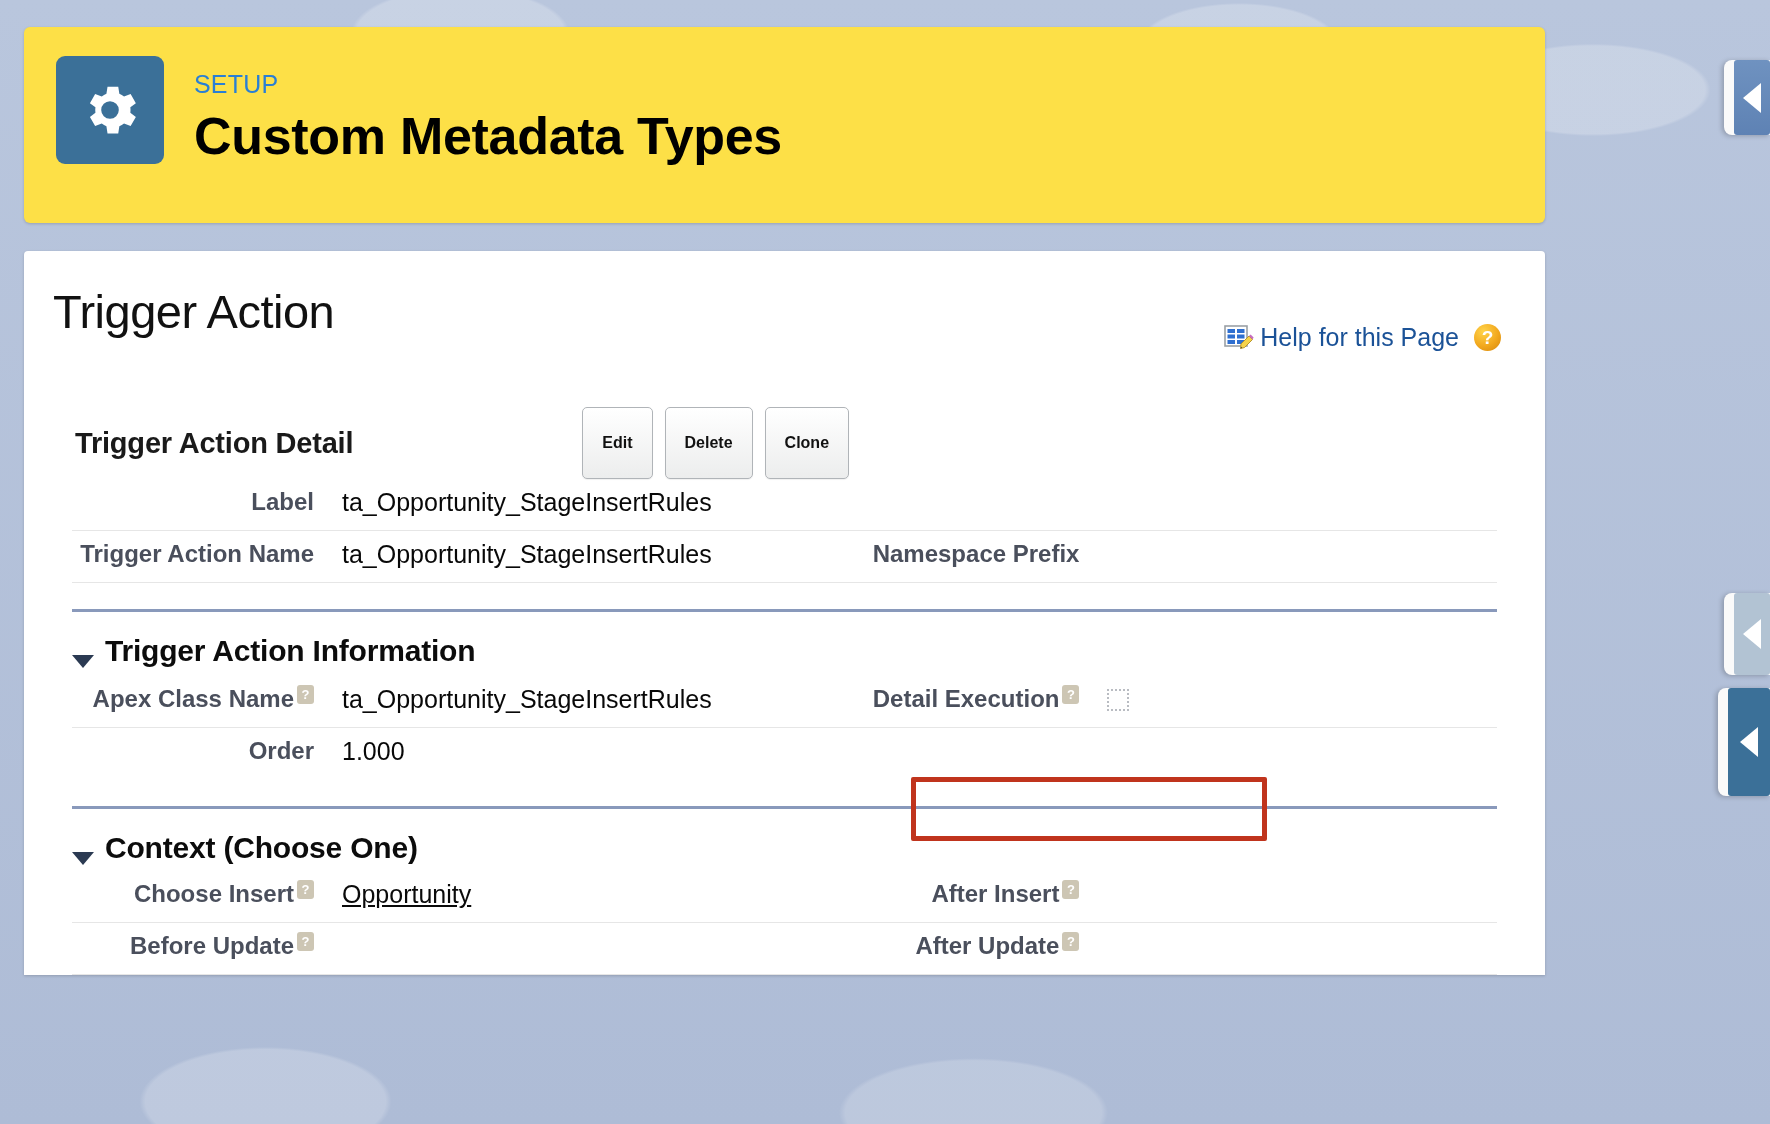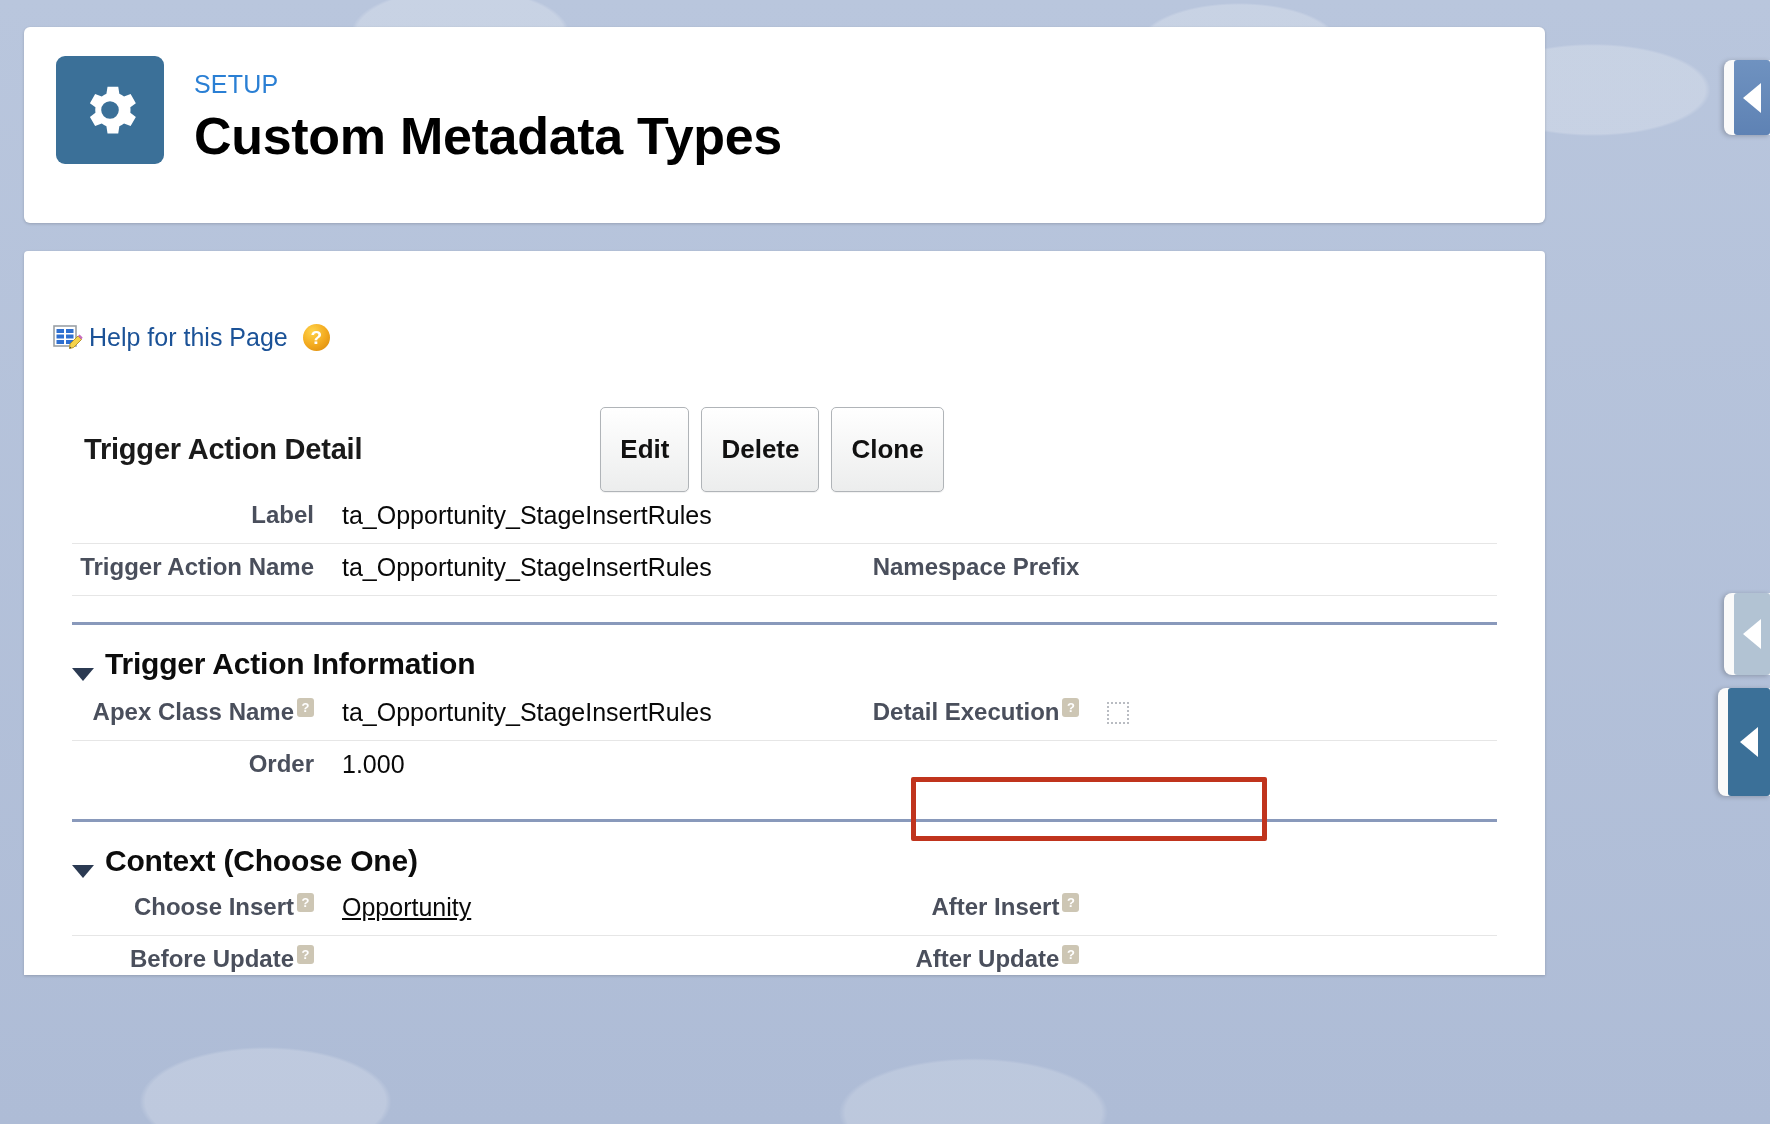--- a/index.html
+++ b/index.html
@@ -21,21 +21,21 @@
       radial-gradient(ellipse 320px 130px at 55% 99%, rgba(255,255,255,0.18) 0 40%, rgba(255,255,255,0) 42%),
       linear-gradient(#b9c6dd, #aebcd6);
     position: relative;
   }
 
   
   .setup-card {
     position: absolute;
     left: 24px; top: 27px;
     width: 1521px; height: 196px;
-    background: #ffffff;
+    background: #fde047;
     border-radius: 6px;
     box-shadow: 0 1px 3px rgba(0,0,0,0.18);
   }
   .setup-inner {
     display: flex;
     align-items: flex-start;
     padding: 29px 0 0 32px;
   }
   .gear-tile {
     width: 108px; height: 108px;
@@ -108,33 +108,33 @@
   
   .detail-wrap { padding: 0 48px 0 48px; margin-top: 55px; }
 
   .section-bar {
     display: flex;
     align-items: center;
     gap: 26px;
     min-height: 52px;
   }
   .section-bar h2 {
-    margin: 12px;
+    margin: 3px;
     font-size: 29px;
     font-weight: bold;
     color: #1a1a1a;
     letter-spacing: -0.2px;
   }
   .btn-group { display: flex; gap: 12px; margin-left: 200px; }
   .sf-btn {
     background: linear-gradient(#ffffff, #eceded);
     border: 1px solid #b0b4b8;
     border-radius: 5px;
     padding: 26px 19px;
-    font-size: 26px;
+    font-size: 16px;
     font-weight: bold;
     color: #111;
     cursor: pointer;
     font-family: "Liberation Sans", sans-serif;
     box-shadow: 0 1px 1px rgba(0,0,0,0.06);
   }
 
   
   .drow {
     display: flex;
@@ -274,20 +274,21 @@
     <div class="setup-text">
       <div class="setup-kicker">SETUP</div>
       <div class="setup-title">Custom Metadata Types</div>
     </div>
   </div>
 </div>
 
 <div class="main-panel">
 
   <div class="page-head">
+    <div class="page-title">Trigger Action</div>
 
     <div class="help-area">
       <span class="tbl-edit-icon">
         <svg viewBox="0 0 30 28" width="30" height="28">
           <rect x="1" y="2" width="22" height="20" fill="#ffffff" stroke="#9aa0a6" stroke-width="1.6"></rect>
           <rect x="3.5" y="5" width="7.5" height="4" fill="#2e6fd0"></rect>
           <rect x="13" y="5" width="7.5" height="4" fill="#2e6fd0"></rect>
           <rect x="3.5" y="10.5" width="7.5" height="4" fill="#2e6fd0"></rect>
           <rect x="13" y="10.5" width="7.5" height="4" fill="#2e6fd0"></rect>
           <rect x="3.5" y="16" width="7.5" height="4" fill="#2e6fd0"></rect>

